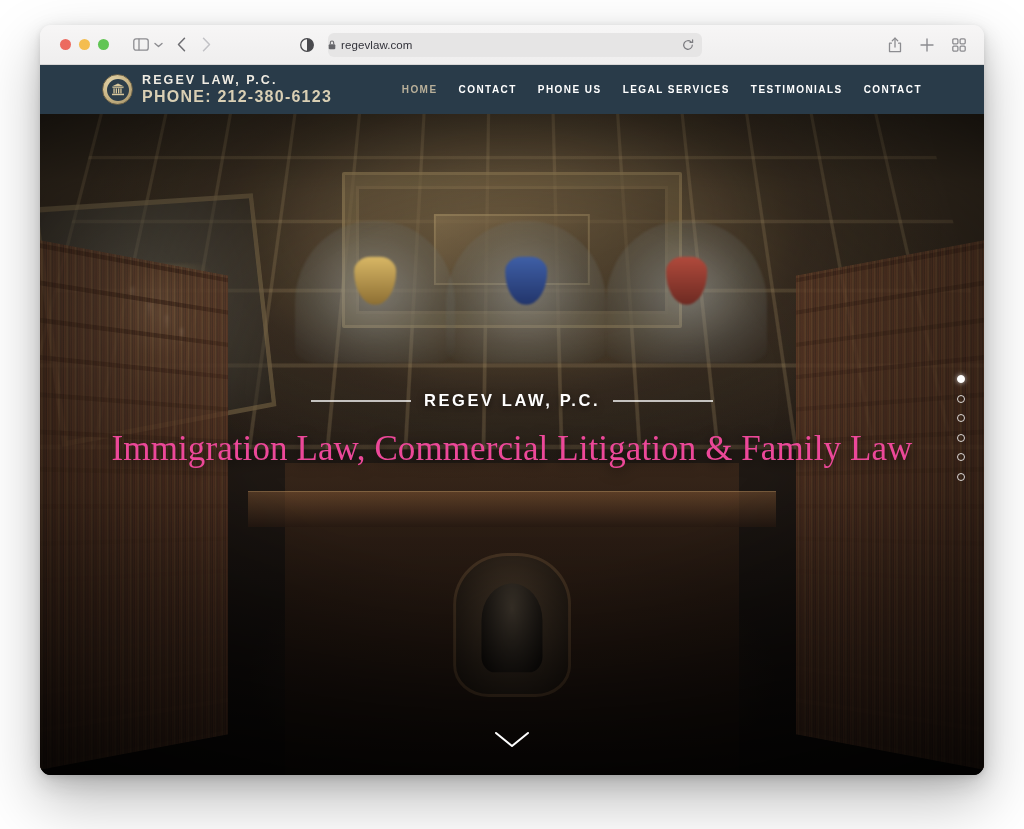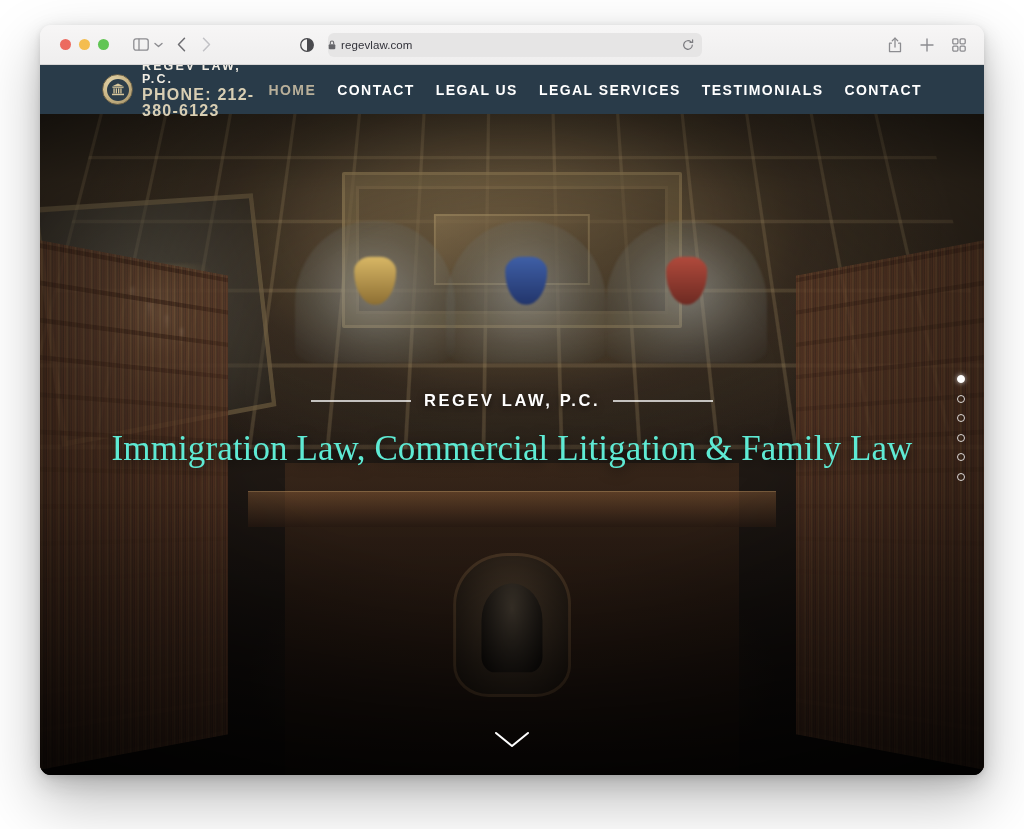--- a/index.html
+++ b/index.html
@@ -147,21 +147,21 @@
   }
 
   #site-nav {
     margin-left: auto;
     margin-right: 62px;
     display: flex;
     align-items: center;
     gap: 21px;
   }
   .nav-link {
-    font-size: 14px;
+    font-size: 10px;
     font-weight: bold;
     letter-spacing: 1.45px;
     color: #ffffff;
     text-decoration: none;
     white-space: nowrap;
   }
   .nav-link.muted { color: #b9b09a; font-weight: bold; }
 
   
   #hero {
@@ -364,21 +364,21 @@
     font-weight: bold;
     color: #ffffff;
     letter-spacing: 2.6px;
     text-shadow: 0 2px 7px rgba(0,0,0,0.6);
     white-space: nowrap;
   }
   #hero-heading {
     font-family: "Liberation Serif", serif;
     font-size: 35px;
     font-weight: normal;
-    color: #5eead4;
+    color: #ec4899;
     letter-spacing: 0.1px;
     text-shadow: 0 3px 13px rgba(0,0,0,0.72);
     white-space: nowrap;
   }
 
   
   #slider-dots {
     position: absolute;
     right: 19px;
     top: 310px;
@@ -584,21 +584,21 @@
         </div>
         <div id="brand-text">
           <span id="brand-name">REGEV LAW, P.C.</span>
           <span id="brand-phone">PHONE: 212-380-6123</span>
         </div>
       </div>
 
       <nav id="site-nav">
         <a class="nav-link muted" href="#">HOME</a>
         <a class="nav-link" href="#">CONTACT</a>
-        <a class="nav-link" href="#">LEGAL US</a>
+        <a class="nav-link" href="#">PHONE US</a>
         <a class="nav-link" href="#">LEGAL SERVICES</a>
         <a class="nav-link" href="#">TESTIMONIALS</a>
         <a class="nav-link" href="#">CONTACT</a>
       </nav>
     </div>
 
   </div>
 </div>
 
 </body></html>

